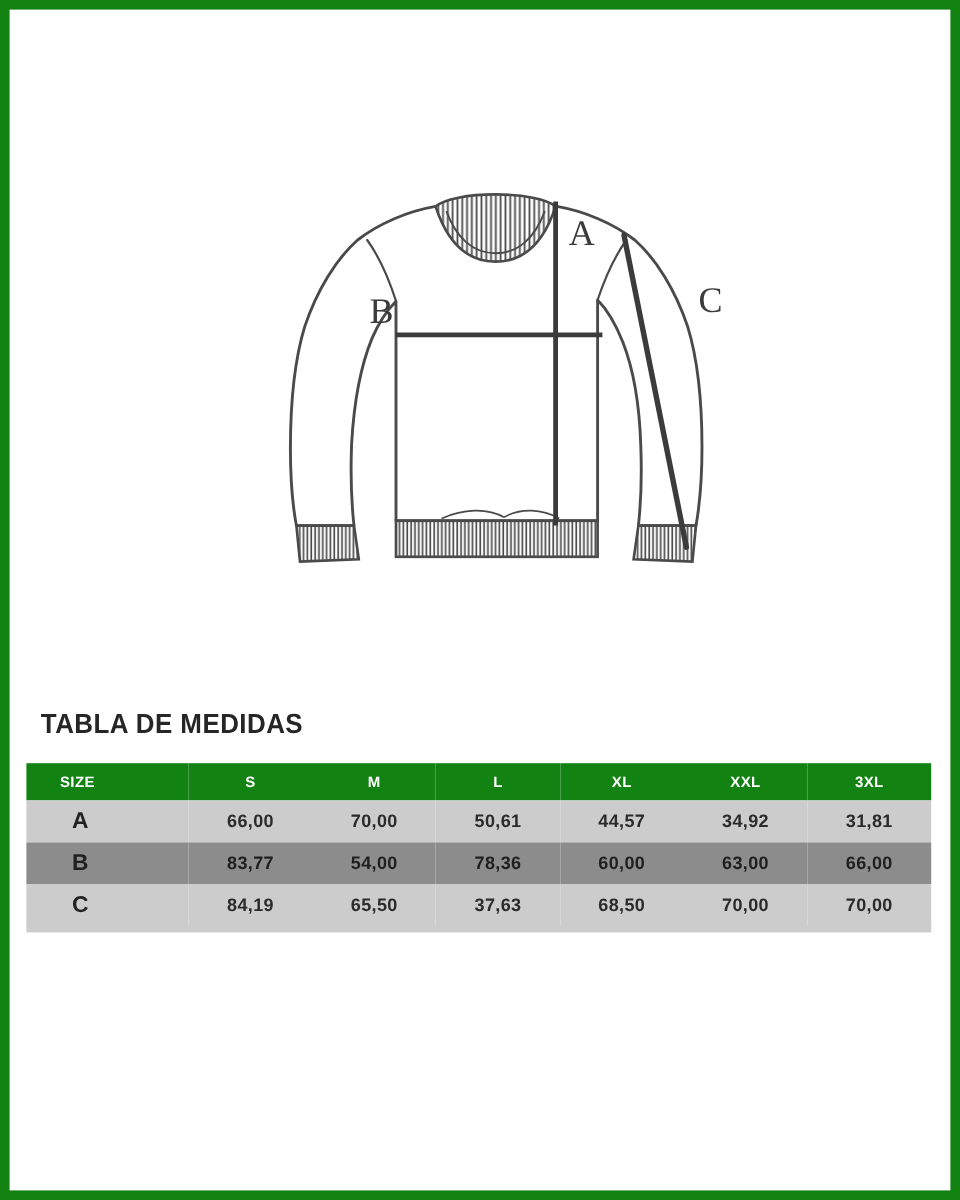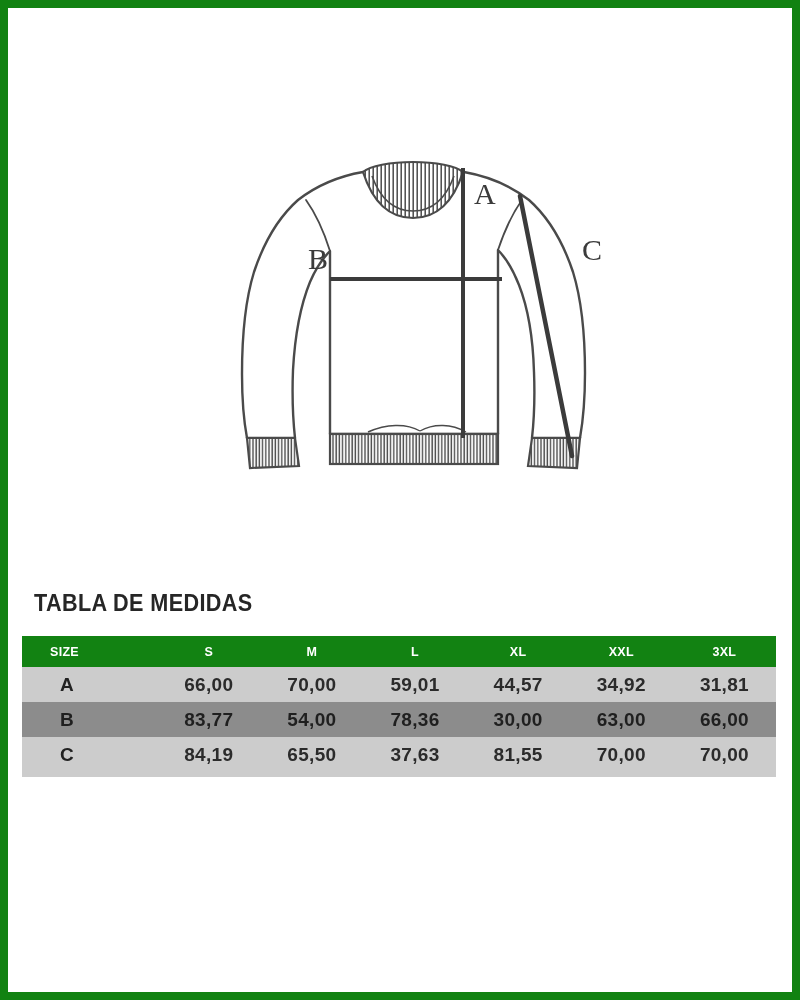--- a/index.html
+++ b/index.html
@@ -89,21 +89,21 @@
   }
   #measure-table tbody td.row-label {
     font-size: 19px;
     font-weight: bold;
     color: #222222;
     text-align: left;
     padding-left: 38px;
   }
   #measure-table tbody td.value {
     color: #2b2b2b;
-    font-size: 19px;
+    font-size: 15px;
     text-align: center;
   }
   #measure-table tbody tr.band-light td {
     background: #cccccc;
   }
   #measure-table tbody tr.band-dark td {
     background: #8c8c8c;
   }
   #measure-table tbody tr.band-dark td.row-label,
   #measure-table tbody tr.band-dark td.value {
@@ -228,40 +228,40 @@
         <th>XL</th>
         <th>XXL</th>
         <th>3XL</th>
       </tr>
     </thead>
     <tbody>
       <tr class="band-light">
         <td class="row-label">A</td>
         <td class="value">66,00</td>
         <td class="value">70,00</td>
-        <td class="value">59,01</td>
+        <td class="value">50,61</td>
         <td class="value">44,57</td>
         <td class="value">34,92</td>
         <td class="value">31,81</td>
       </tr>
       <tr class="band-dark">
         <td class="row-label">B</td>
         <td class="value">83,77</td>
         <td class="value">54,00</td>
         <td class="value">78,36</td>
-        <td class="value">30,00</td>
+        <td class="value">60,00</td>
         <td class="value">63,00</td>
         <td class="value">66,00</td>
       </tr>
       <tr class="band-light">
         <td class="row-label">C</td>
         <td class="value">84,19</td>
         <td class="value">65,50</td>
         <td class="value">37,63</td>
-        <td class="value">81,55</td>
+        <td class="value">68,50</td>
         <td class="value">70,00</td>
         <td class="value">70,00</td>
       </tr>
     </tbody>
   </table>
   <div id="table-foot-strip"></div>
 
 </div>
 
 </body></html>

